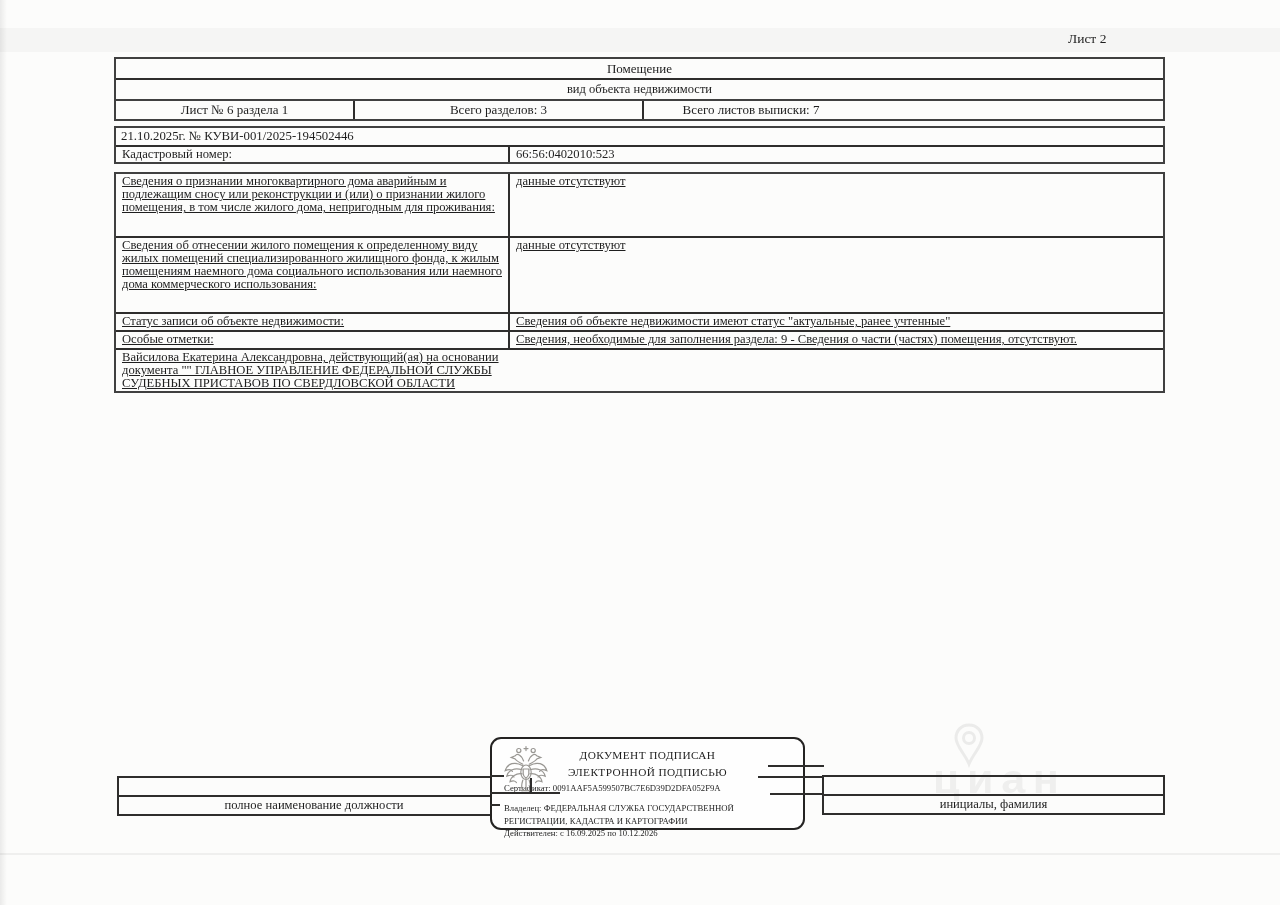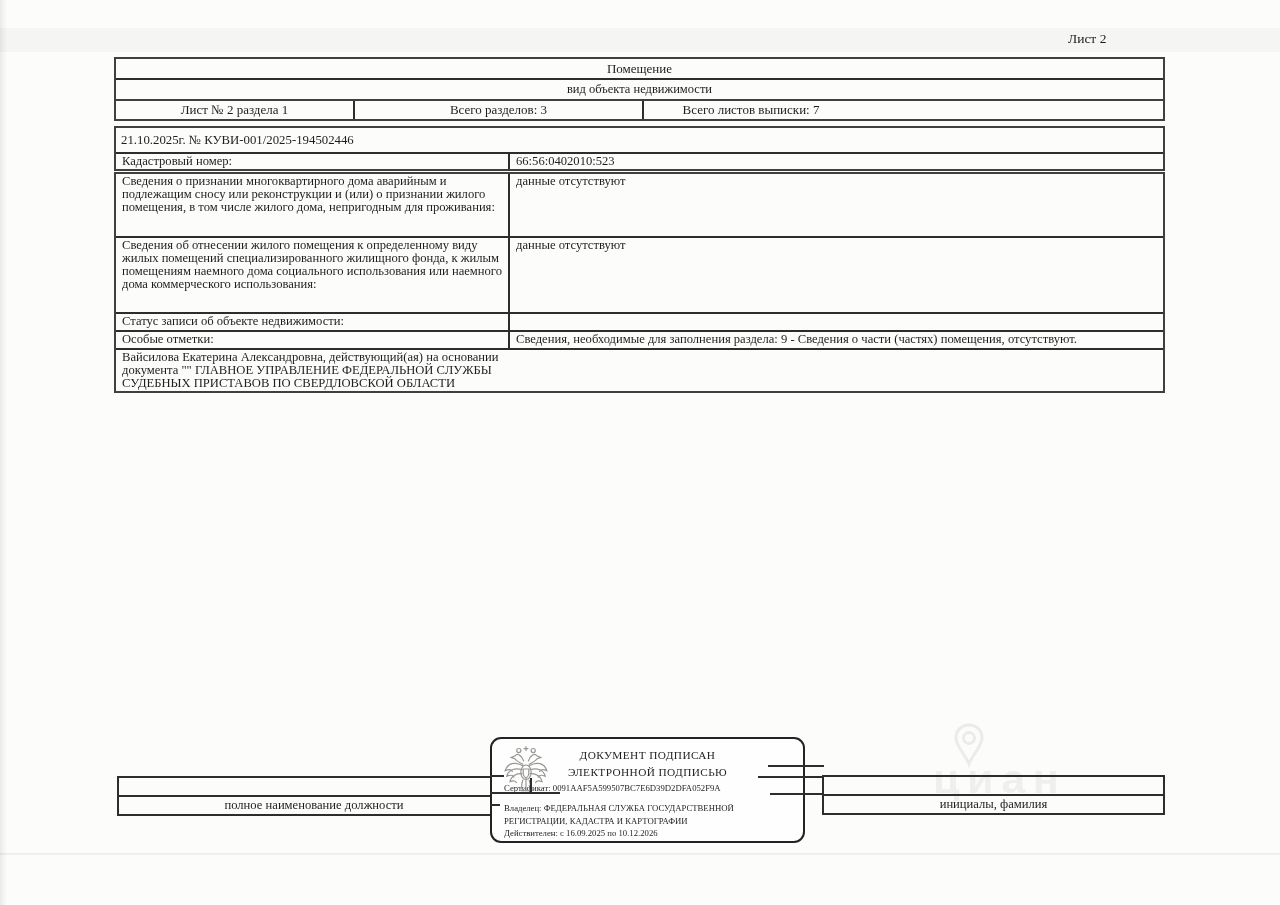--- a/index.html
+++ b/index.html
@@ -26,47 +26,47 @@
   .hdr-row{height:19px;display:flex;align-items:center;justify-content:center;font-size:13px;}
   .hdr-row + .hdr-row{border-top:2px solid #2e2d2c;font-size:12.5px;}
 
   
   .meta-grid{display:grid;grid-template-columns:239px 289px 214px 1fr;height:100%;}
   .meta-cell{display:flex;align-items:center;justify-content:center;font-size:13px;
     border-right:2px solid #2e2d2c;}
   .meta-cell:last-child{border-right:none;}
 
   
-  .doc-row1{height:24px;padding:0 5px;font-size:12.8px;display:flex;align-items:center;}
+  .doc-row1{height:17px;padding:0 5px;font-size:12.8px;display:flex;align-items:center;}
   .kv{display:grid;grid-template-columns:394px 1fr;border-top:2px solid #2e2d2c;}
   .kv .cell{padding:1px 6px;font-size:12.6px;line-height:13.2px;}
   .kv .cell.label{border-right:2px solid #2e2d2c;}
 
   
-  .det-row{display:grid;grid-template-columns:394px 1fr;box-sizing:border-box;}
+  .det-row{display:grid;grid-template-columns:394px 1fr;box-sizing:border-box;text-decoration:underline;}
   .det-row + .det-row{border-top:2px solid #2e2d2c;}
   .det-row .cell{padding:1px 6px;font-size:12.6px;line-height:13.1px;box-sizing:border-box;}
   .det-row .cell.label{border-right:2px solid #2e2d2c;}
   .r0{min-height:62px;} .r1{min-height:76px;} .r2{min-height:18px;} .r3{min-height:18px;} .r4{min-height:34px;}
 
   
   .watermark{position:absolute;z-index:0;}
   .wm-text{position:absolute;left:933px;top:757px;font-family:"Liberation Sans",sans-serif;
     font-weight:bold;font-size:40px;letter-spacing:7px;color:rgba(40,40,40,.06);
     transform:scaleX(1.08);transform-origin:left;}
   .wm-pin{position:absolute;left:952px;top:722px;}
 
   
   .foot-box{position:absolute;border:2px solid #2e2d2c;box-sizing:border-box;z-index:1;background:transparent;}
   .foot-row1{height:17px;}
   .foot-row2{border-top:2px solid #2e2d2c;height:17px;display:flex;align-items:center;
     justify-content:center;font-size:12.6px;}
 
   
-  .stamp{position:absolute;left:490px;top:737px;width:315px;height:106px;
+  .stamp{position:absolute;left:490px;top:737px;width:315px;height:93px;
     background:#fefefe;border:2.5px solid #242322;border-radius:11px;z-index:2;
     box-sizing:border-box;padding:5px 10px 4px 10px;}
   .stamp-titles{text-align:center;font-size:11.3px;letter-spacing:.4px;}
   .stamp-title1{margin-top:5px;}
   .stamp-title2{margin-top:5px;}
   .stamp-small{font-size:8.7px;line-height:11.8px;margin-top:5px;margin-left:2px;}
   .eagle{position:absolute;left:10px;top:4px;}
 
   
   .stub{position:absolute;background:#2e2d2c;z-index:3;}
@@ -90,21 +90,21 @@
 
   <div class="sheet-label">Лист 2</div>
 
   <div class="box" style="left:114px;top:57px;width:1051px;">
     <div class="hdr-row">Помещение</div>
     <div class="hdr-row">вид объекта недвижимости</div>
   </div>
 
   <div class="box" style="left:114px;top:99px;width:1051px;height:22px;">
     <div class="meta-grid">
-      <div class="meta-cell">Лист № 2 раздела 1</div>
+      <div class="meta-cell">Лист № 6 раздела 1</div>
       <div class="meta-cell">Всего разделов: 3</div>
       <div class="meta-cell">Всего листов выписки: 7</div>
     </div>
   </div>
 
   <div class="box" style="left:114px;top:126px;width:1051px;">
     <div class="doc-row1">21.10.2025г. № КУВИ-001/2025-194502446</div>
     <div class="kv">
       <div class="cell label">Кадастровый номер:</div>
       <div class="cell">66:56:0402010:523</div>
@@ -115,20 +115,21 @@
     <div class="det-row r0">
       <div class="cell label">Сведения о признании многоквартирного дома аварийным и подлежащим сносу или реконструкции и (или) о признании жилого помещения, в том числе жилого дома, непригодным для проживания:</div>
       <div class="cell">данные отсутствуют</div>
     </div>
     <div class="det-row r1">
       <div class="cell label">Сведения об отнесении жилого помещения к определенному виду жилых помещений специализированного жилищного фонда, к жилым помещениям наемного дома социального использования или наемного дома коммерческого использования:</div>
       <div class="cell">данные отсутствуют</div>
     </div>
     <div class="det-row r2">
       <div class="cell label">Статус записи об объекте недвижимости:</div>
+      <div class="cell">Сведения об объекте недвижимости имеют статус "актуальные, ранее учтенные"</div>
     </div>
     <div class="det-row r3">
       <div class="cell label">Особые отметки:</div>
       <div class="cell">Сведения, необходимые для заполнения раздела: 9 - Сведения о части (частях) помещения, отсутствуют.</div>
     </div>
     <div class="det-row r4">
       <div class="cell">Вайсилова Екатерина Александровна, действующий(ая) на основании документа "" ГЛАВНОЕ УПРАВЛЕНИЕ ФЕДЕРАЛЬНОЙ СЛУЖБЫ СУДЕБНЫХ ПРИСТАВОВ ПО СВЕРДЛОВСКОЙ ОБЛАСТИ</div>
     </div>
   </div>
 

